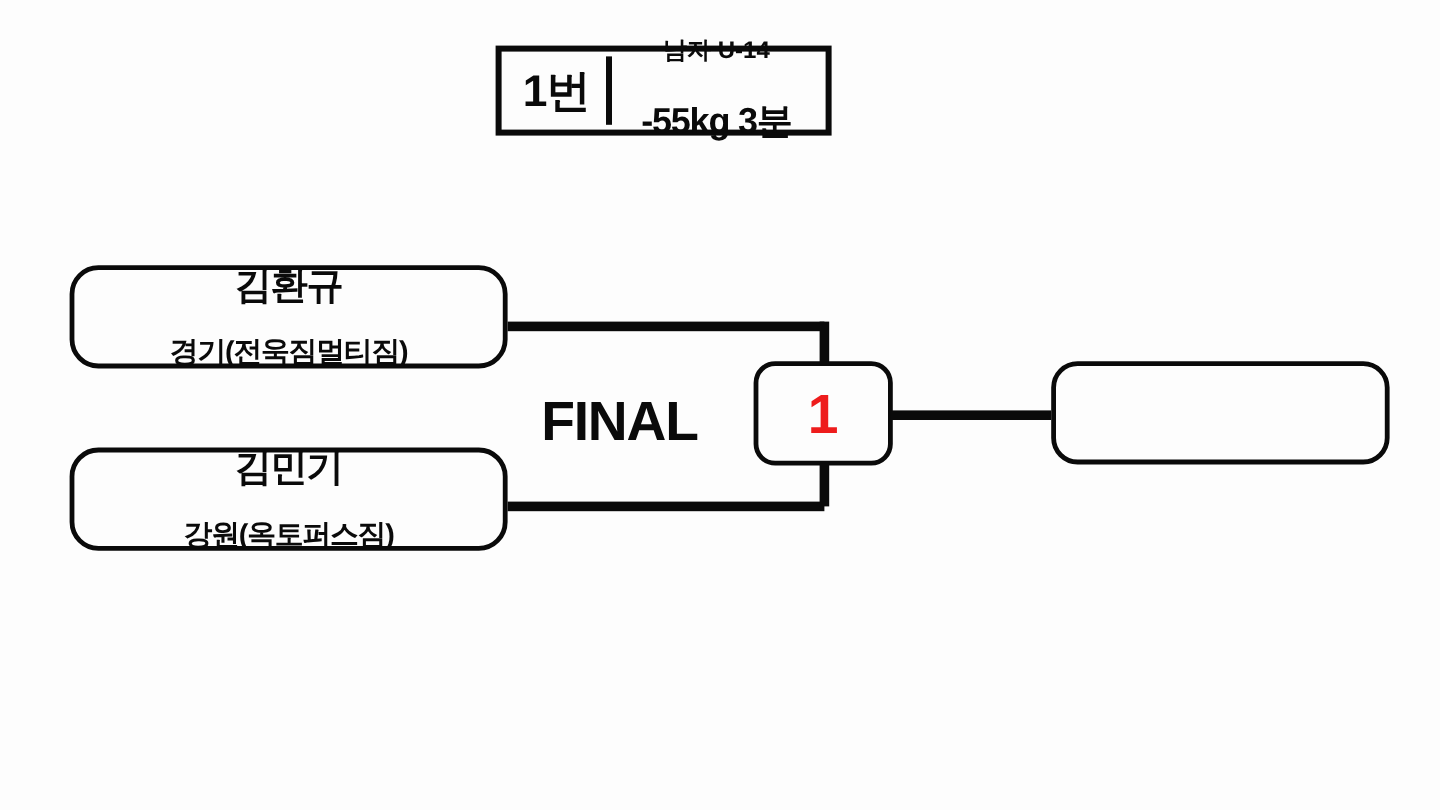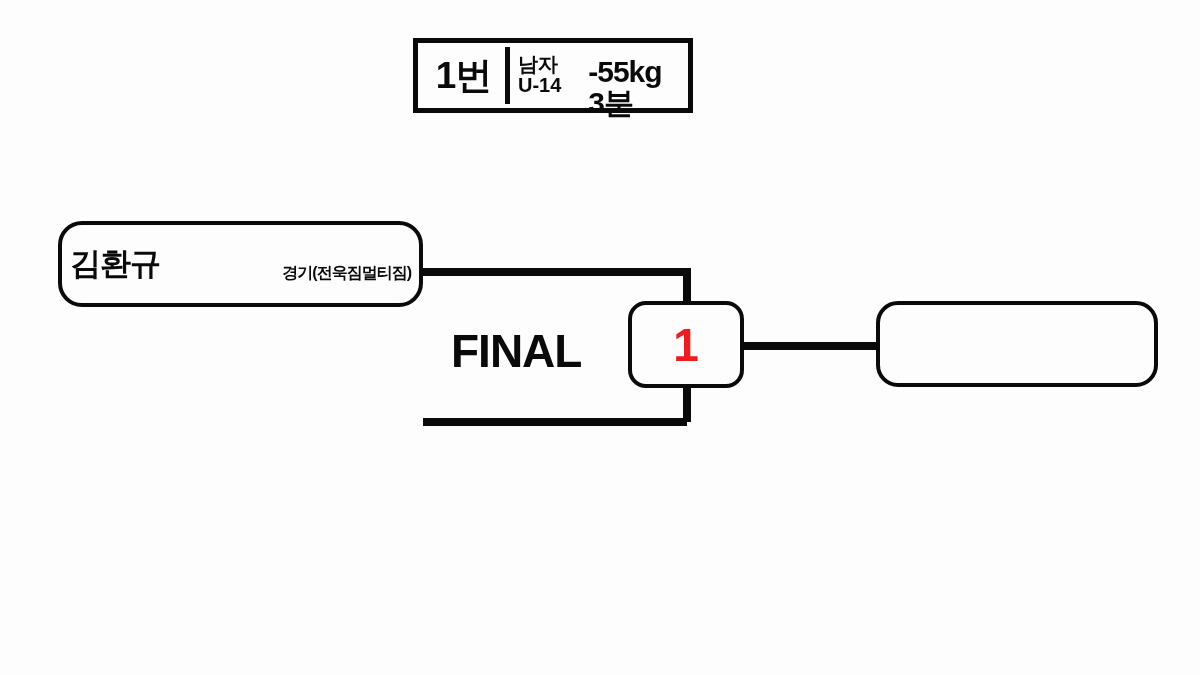--- a/index.html
+++ b/index.html
@@ -25,44 +25,44 @@
   }
   .header-num {
     width: 88px;
     border-right: 5px solid #0a0a0a;
     display: flex; align-items: center; justify-content: center;
     font-size: 37px; font-weight: bold;
     letter-spacing: -1px;
   }
   .header-info {
     flex: 1;
-    display: flex; flex-direction: row;
+    display: flex; flex-direction: column;
     align-items: center; justify-content: center;
     line-height: 1.05;
     padding-top: 2px;
   }
   .header-cat { font-size: 20px; font-weight: bold; }
   .header-weight { font-size: 30px; font-weight: bold; letter-spacing: -1px; margin-top: 25px; }
 
   
   .player-box {
     position: absolute;
     left: 50px;
     width: 365px; height: 86px;
     border: 4px solid #0a0a0a;
     border-radius: 24px;
     background: #fdfdfd;
-    display: flex; flex-direction: row;
-    align-items: center; justify-content: space-between;
+    display: flex; flex-direction: column;
+    align-items: center; justify-content: center;
     line-height: 1.1;
   }
   .player-box.top { top: 213px; }
   .player-box.bottom { top: 365px; }
   .player-name { font-size: 31px; font-weight: bold; letter-spacing: -1px; }
-  .player-team { font-size: 16px; font-weight: bold; letter-spacing: -1px; margin-top: 18px; }
+  .player-team { font-size: 24px; font-weight: bold; letter-spacing: -1px; margin-top: 18px; }
 
   
   .final-label {
     position: absolute;
     left: 439px; top: 312px;
     width: 170px;
     font-size: 46px; font-weight: bold;
     letter-spacing: -1px;
   }
 
@@ -112,20 +112,24 @@
       <div class="header-cat">남자 U-14</div>
       <div class="header-weight">-55kg 3분</div>
     </div>
   </div>
 
   <div class="player-box top">
     <div class="player-name">김환규</div>
     <div class="player-team">경기(전욱짐멀티짐)</div>
   </div>
 
+  <div class="player-box bottom">
+    <div class="player-name">김민기</div>
+    <div class="player-team">강원(옥토퍼스짐)</div>
+  </div>
 
   <div class="final-label">FINAL</div>
 
   <div class="match-box">
     <span class="match-num">1</span>
   </div>
 
   <div class="winner-box">
     <span></span>
   </div>

